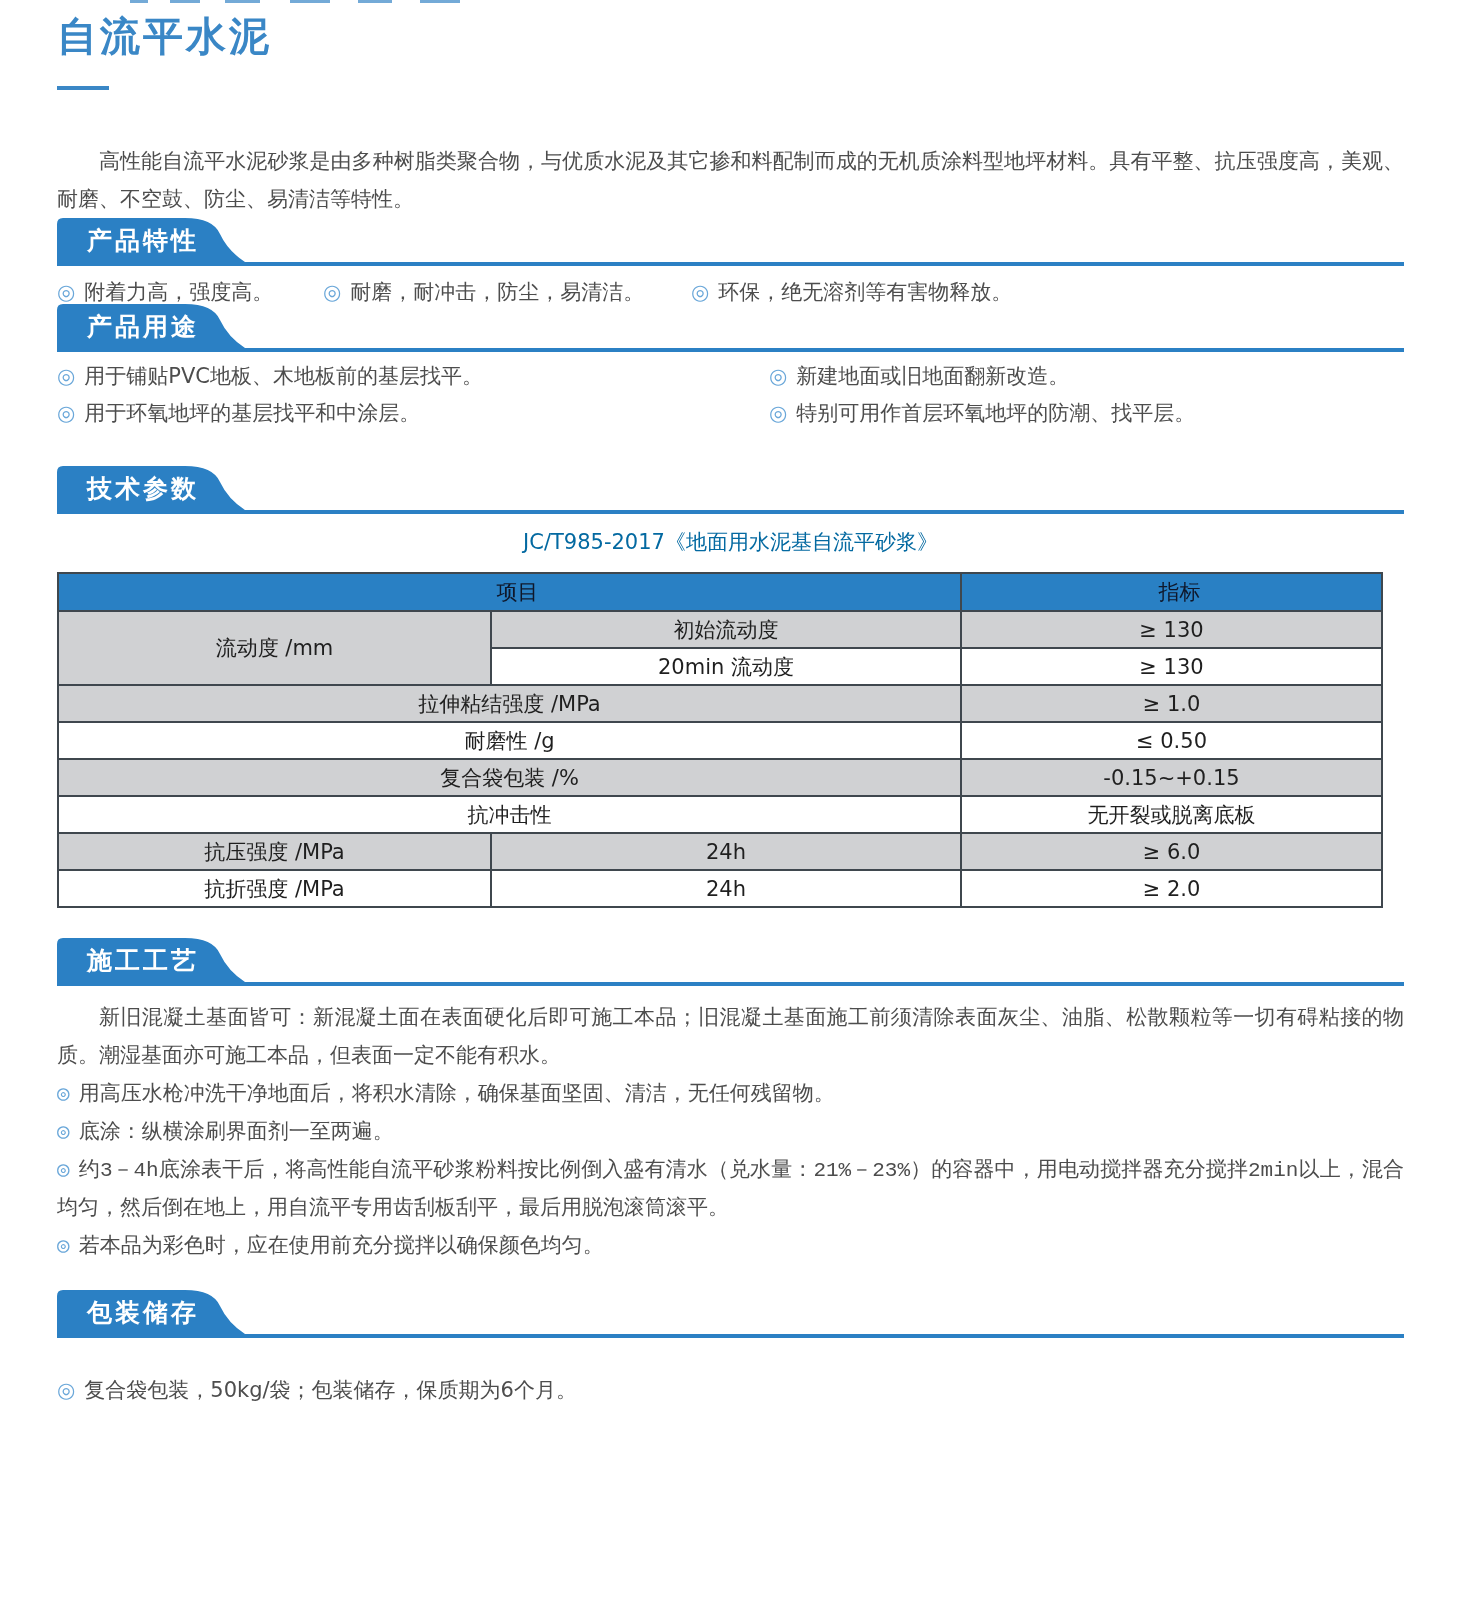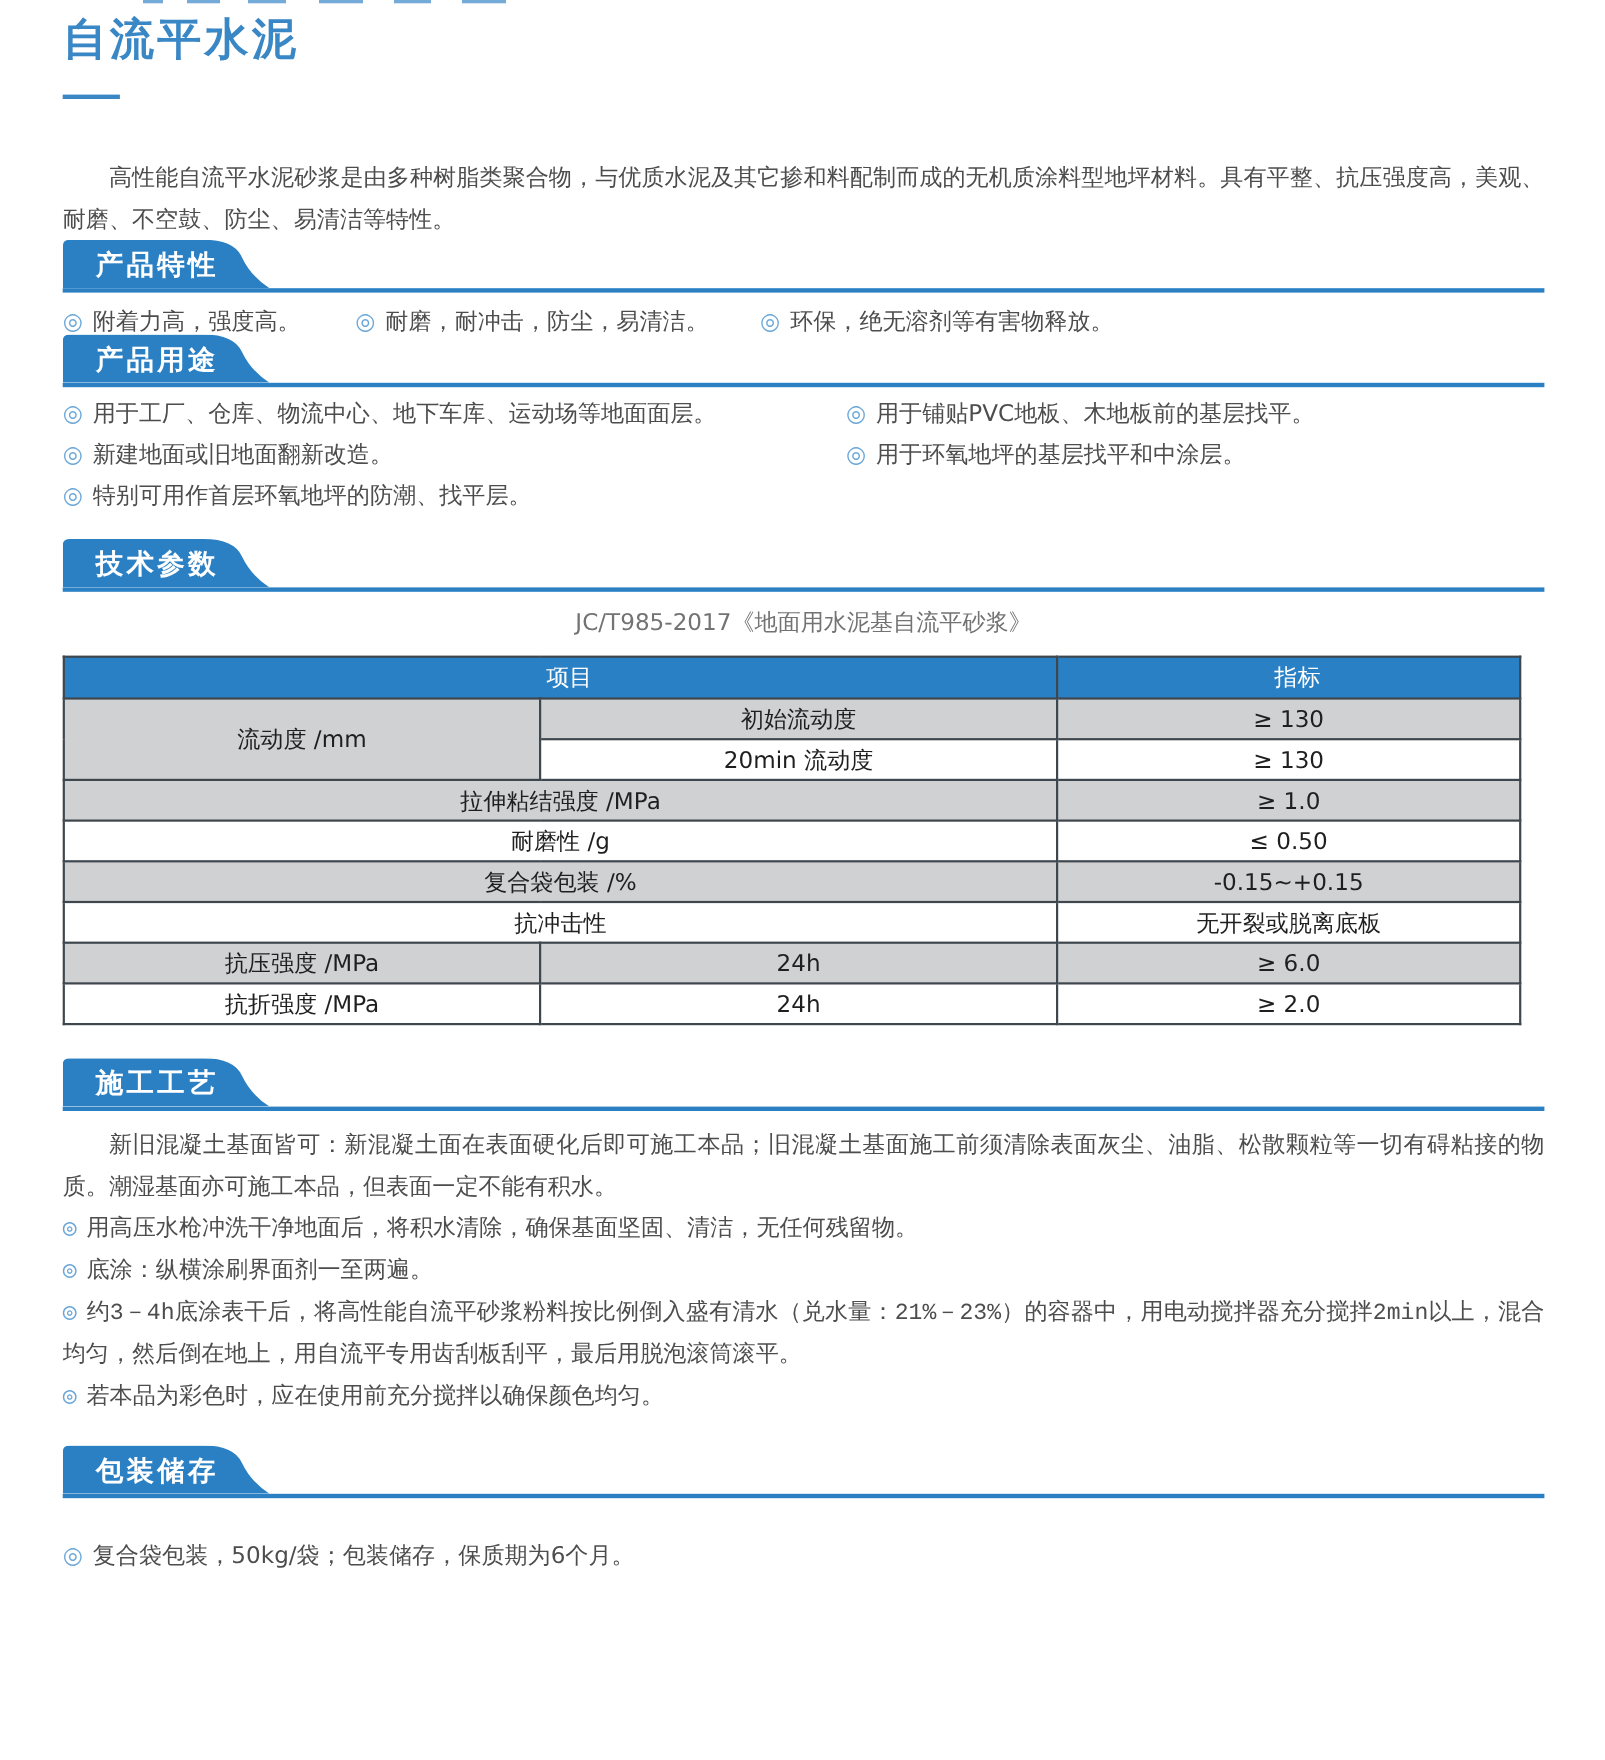--- a/index.html
+++ b/index.html
@@ -81,41 +81,41 @@
     grid-template-columns: 712px 1fr;
     row-gap: 13px;
   }
 
   
   .sec-specs { margin-top: 28px; }
   .table-title {
     margin-top: 14px;
     text-align: center;
     font-size: 21px;
-    color: #737373;
+    color: #0369a1;
   }
   table.specs {
     margin-top: 16px;
     border-collapse: collapse;
     width: 1324px;
     table-layout: fixed;
   }
   table.specs td, table.specs th {
     border: 2px solid #3f474e;
     text-align: center;
     vertical-align: middle;
     font-size: 21px;
     font-weight: normal;
     color: #1f1f1f;
     height: 37px;
     padding: 0;
   }
   table.specs thead th {
     background: #2980c4;
-    color: #ffffff;
+    color: #0f172a;
     height: 38px;
     padding-left: 16px;
   }
   table.specs .g { background: #d0d1d3; }
 
   
   .sec-process { margin-top: 30px; }
   .process-body { margin-top: 14px; font-size: 21px; line-height: 38px; font-family: Liberation Mono, monospace; }
   .process-intro { text-indent: 2em; text-align: justify; color: #4d4d4d; }
   .process-item { text-align: justify; color: #4d4d4d; }
@@ -147,21 +147,20 @@
       <div class="bullet-line fi-2"><span class="b">◎</span><span>耐磨，耐冲击，防尘，易清洁。</span></div>
       <div class="bullet-line"><span class="b">◎</span><span>环保，绝无溶剂等有害物释放。</span></div>
     </div>
   </div>
 
   <div class="sec-uses">
     <div class="sec-head">
       <div class="sec-tab">产品用途</div>
     </div>
     <div class="uses-grid">
-      <div class="bullet-line"><span class="b">◎</span><span>用于工厂、仓库、物流中心、地下车库、运动场等地面面层。</span></div>
       <div class="bullet-line"><span class="b">◎</span><span>用于铺贴PVC地板、木地板前的基层找平。</span></div>
       <div class="bullet-line"><span class="b">◎</span><span>新建地面或旧地面翻新改造。</span></div>
       <div class="bullet-line"><span class="b">◎</span><span>用于环氧地坪的基层找平和中涂层。</span></div>
       <div class="bullet-line"><span class="b">◎</span><span>特别可用作首层环氧地坪的防潮、找平层。</span></div>
       <div></div>
     </div>
   </div>
 
   <div class="sec-specs">
     <div class="sec-head">

